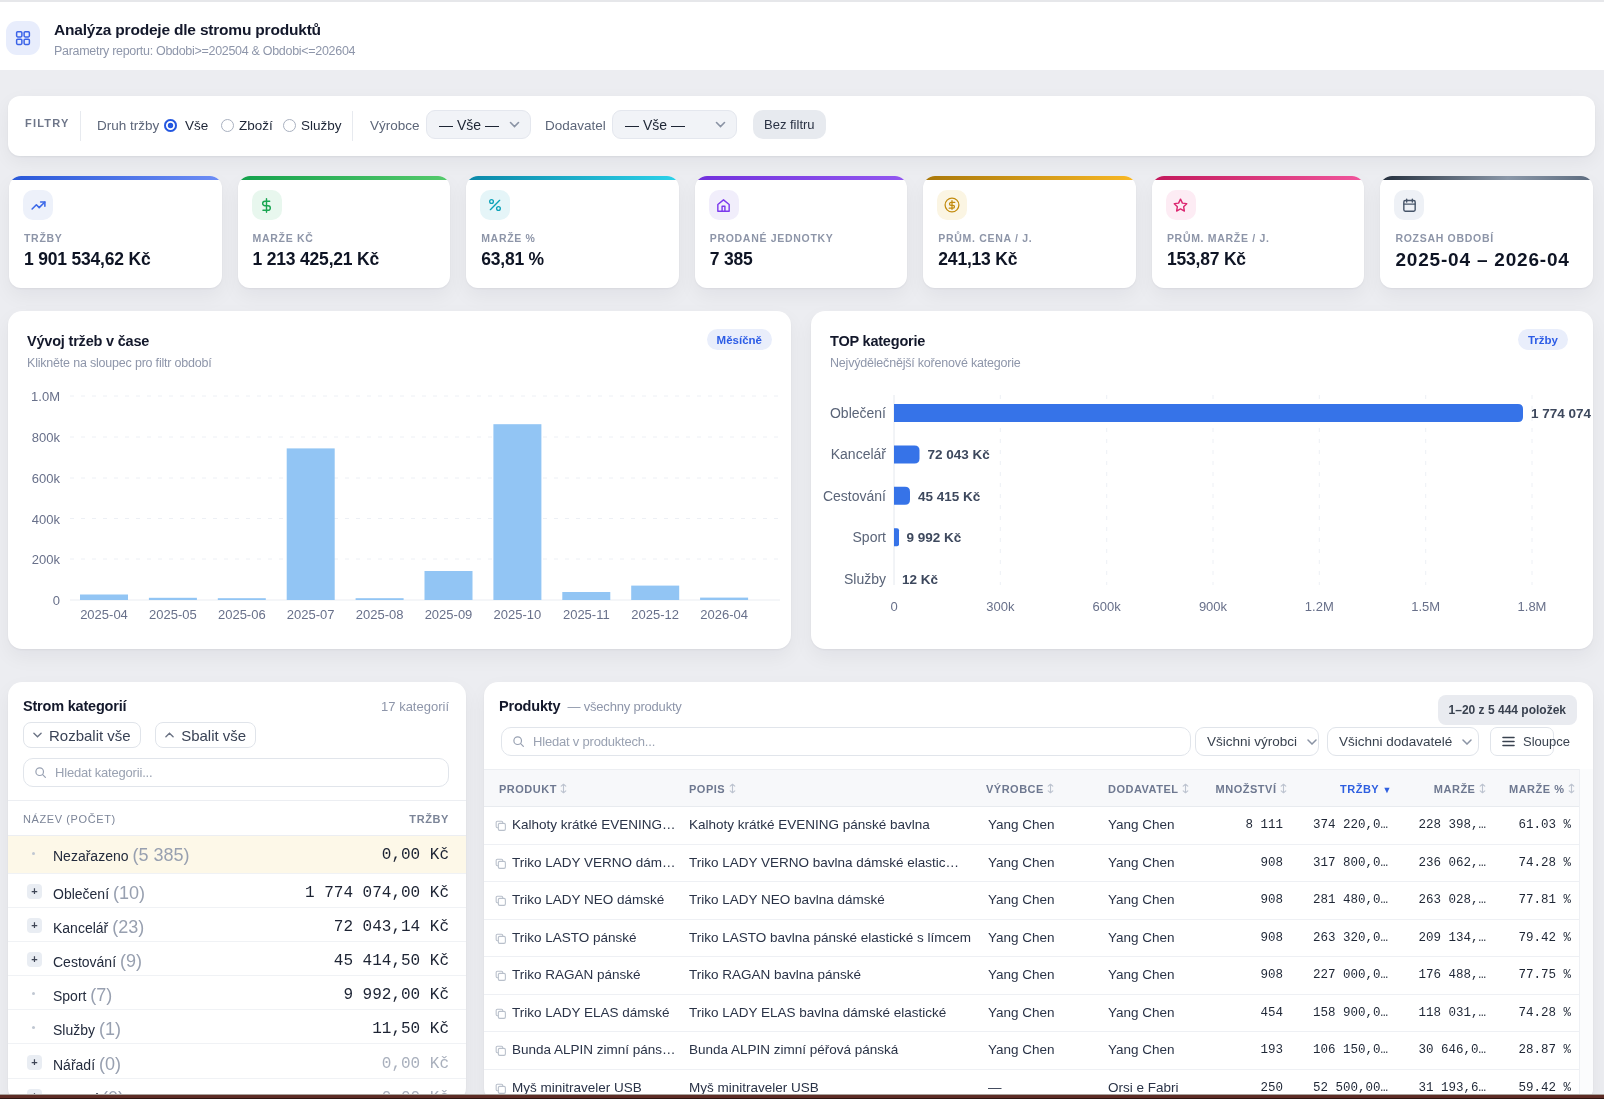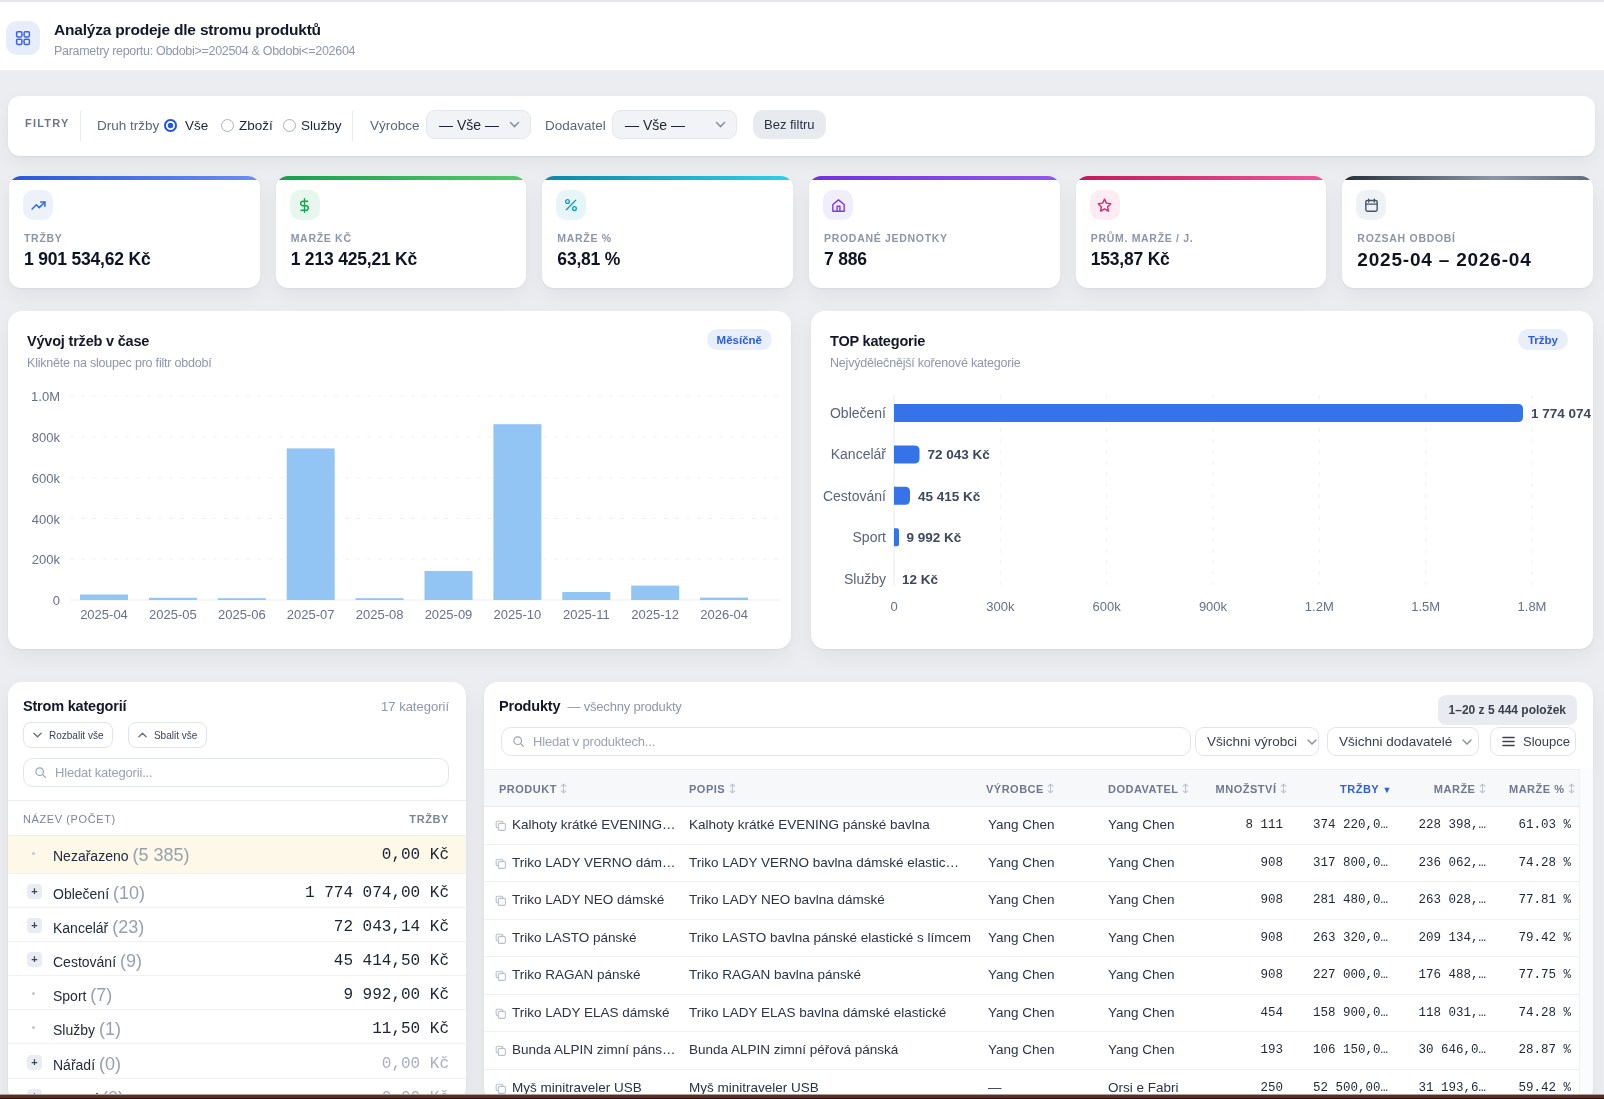--- a/index.html
+++ b/index.html
@@ -37,21 +37,21 @@
 .ctitle { position:absolute; left:19px; top:22px; font-size:14.5px; font-weight:bold; color:#13182b; letter-spacing:-0.2px; }
 .csub { position:absolute; left:19px; top:45px; font-size:12.5px; color:#8e96aa; letter-spacing:-0.2px; }
 .cpill { position:absolute; top:18px; height:21px; border-radius:11px; background:#e9eefb; color:#2c5ce6; font-size:11.5px; font-weight:bold; display:flex; align-items:center; padding:0 10px; }
 
 
 .tree { left:8px; top:682px; width:458px; height:420px; }
 .prods { left:484px; top:682px; width:1109px; height:420px; }
 .ptitle { position:absolute; left:15px; top:16px; font-size:14.5px; font-weight:bold; color:#13182b; letter-spacing:-0.2px; }
 
 
-.tbtn { height:26px; border:1px solid #e0e4ea; background:#fff; border-radius:8px; display:inline-flex; align-items:center; padding:0 9px; font-size:10px; color:#3a4356; margin-right:10px; white-space:nowrap; }
+.tbtn { height:26px; border:1px solid #e0e4ea; background:#fff; border-radius:8px; display:inline-flex; align-items:center; padding:0 9px; font-size:15px; color:#3a4356; margin-right:10px; white-space:nowrap; }
 .tsearch { position:absolute; left:15px; top:76px; width:426px; height:29px; border:1px solid #e1e5eb; border-radius:10px; display:flex; align-items:center; padding:0 10px; }
 .tsearch span { color:#9aa2b2; font-size:13px; margin-left:8px; letter-spacing:-0.2px; }
 .thead { position:absolute; left:0; top:118px; width:458px; height:36px; border-top:1px solid #eceef2; border-bottom:1px solid #eceef2; }
 .thead .n { position:absolute; left:15px; top:12px; font-size:11px; font-weight:normal; letter-spacing:0.6px; color:#7c8598; }
 .thead .t { position:absolute; right:17px; top:12px; font-size:11px; font-weight:bold; letter-spacing:0.6px; color:#7c8598; }
 .trow { position:absolute; left:0; width:458px; height:34.2px; border-bottom:1px solid #f0f2f5; }
 .trow .exp { position:absolute; left:19px; top:10px; width:15px; height:15px; background:#e9edf3; border-radius:4px; color:#3f4656; font-size:11px; font-weight:bold; text-align:center; line-height:14px; }
 .trow .dot { position:absolute; left:24px; top:16px; width:3px; height:3px; border-radius:50%; background:#c0c7d2; }
 .trow .nm { position:absolute; left:45px; top:9px; font-size:14px; color:#232b3d; }
 .trow .nm small { font-size:18px; color:#98a0b0; font-weight:normal; }
@@ -153,21 +153,33 @@
   </div>
   <div class="kpi">
     <div class="top" style="background:linear-gradient(90deg,#7130dc,#9257f0);"></div>
     <div class="ic" style="background:#f1eefb;">
       <svg width="17" height="17" viewBox="0 0 24 24" fill="none" stroke="#7c3aed" stroke-width="2" stroke-linecap="round" stroke-linejoin="round">
           <path d="M4 10.5 L12 4 L20 10.5 V20 H4 Z"></path>
           <path d="M10 20 V13 H14 V20"></path>
         </svg>
     </div>
     <div class="lab">PRODANÉ JEDNOTKY</div>
-    <div class="val">7 886</div>
+    <div class="val">7 385</div>
+  </div>
+  <div class="kpi">
+    <div class="top" style="background:linear-gradient(90deg,#a8770a,#f9b825);"></div>
+    <div class="ic" style="background:#fbf5e3;">
+      <svg width="18" height="18" viewBox="0 0 24 24" fill="none" stroke="#c28b0e" stroke-width="1.7" stroke-linecap="round" stroke-linejoin="round">
+          <circle cx="12" cy="12" r="9.2"></circle>
+          <path d="M15.7 8.6 H10.6 a1.9 1.9 0 1 0 0 3.8 h2.8 a1.9 1.9 0 1 1 0 3.8 H8.3"></path>
+          <path d="M12 17.8 V6.2"></path>
+        </svg>
+    </div>
+    <div class="lab">PRŮM. CENA / J.</div>
+    <div class="val">241,13 Kč</div>
   </div>
   <div class="kpi">
     <div class="top" style="background:linear-gradient(90deg,#c2185b,#f0559c);"></div>
     <div class="ic" style="background:#fdecf4;">
       <svg width="17" height="17" viewBox="0 0 24 24" fill="none" stroke="#dc2670" stroke-width="2" stroke-linejoin="round">
           <path d="M12 3 L14.7 8.6 L20.8 9.4 L16.4 13.7 L17.5 19.8 L12 16.9 L6.5 19.8 L7.6 13.7 L3.2 9.4 L9.3 8.6 Z"></path>
         </svg>
     </div>
     <div class="lab">PRŮM. MARŽE / J.</div>
     <div class="val">153,87 Kč</div>
@@ -365,21 +377,21 @@
   <div class="pbtn" style="left:711px; width:124px;">Všichni výrobci
     <svg width="10" height="6" viewBox="0 0 10 6" fill="none" stroke="#8a93a4" stroke-width="1.5" stroke-linecap="round" style="margin-left:10px;">
         <path d="M1 1 L5 5 L9 1"></path>
       </svg>
   </div>
   <div class="pbtn" style="left:843px; width:152px;">Všichni dodavatelé
     <svg width="10" height="6" viewBox="0 0 10 6" fill="none" stroke="#8a93a4" stroke-width="1.5" stroke-linecap="round" style="margin-left:10px;">
         <path d="M1 1 L5 5 L9 1"></path>
       </svg>
   </div>
-  <div class="pbtn" style="left:1006px; width:86px; font-size:13px; justify-content:flex-start;">
+  <div class="pbtn" style="left:1006px; width:64px; font-size:13px; justify-content:flex-start;border-radius:7px;">
     <svg width="13" height="11" viewBox="0 0 13 11" fill="none" stroke="#39424f" stroke-width="1.6" stroke-linecap="round" style="margin-right:8px;">
         <path d="M1 1.5 H12 M1 5.5 H12 M1 9.5 H12"></path>
       </svg>Sloupce
   </div>
   <div class="phead">
     <div style="left:15px;">PRODUKT <svg width="7" height="11" viewBox="0 0 7 11" fill="none" stroke="#bcc3cf" stroke-width="1.1" stroke-linecap="round" stroke-linejoin="round" style="vertical-align:-1px;">
           <path d="M3.5 1.2 V9.8 M1.2 3.2 L3.5 1.2 L5.8 3.2 M1.2 7.8 L3.5 9.8 L5.8 7.8"></path>
         </svg></div>
     <div style="left:205px;">POPIS <svg width="7" height="11" viewBox="0 0 7 11" fill="none" stroke="#bcc3cf" stroke-width="1.1" stroke-linecap="round" stroke-linejoin="round" style="vertical-align:-1px;">
           <path d="M3.5 1.2 V9.8 M1.2 3.2 L3.5 1.2 L5.8 3.2 M1.2 7.8 L3.5 9.8 L5.8 7.8"></path>

